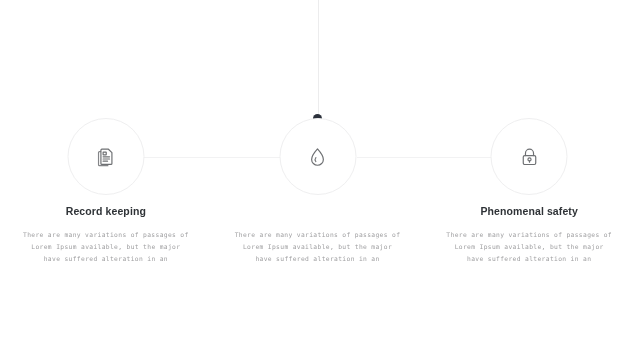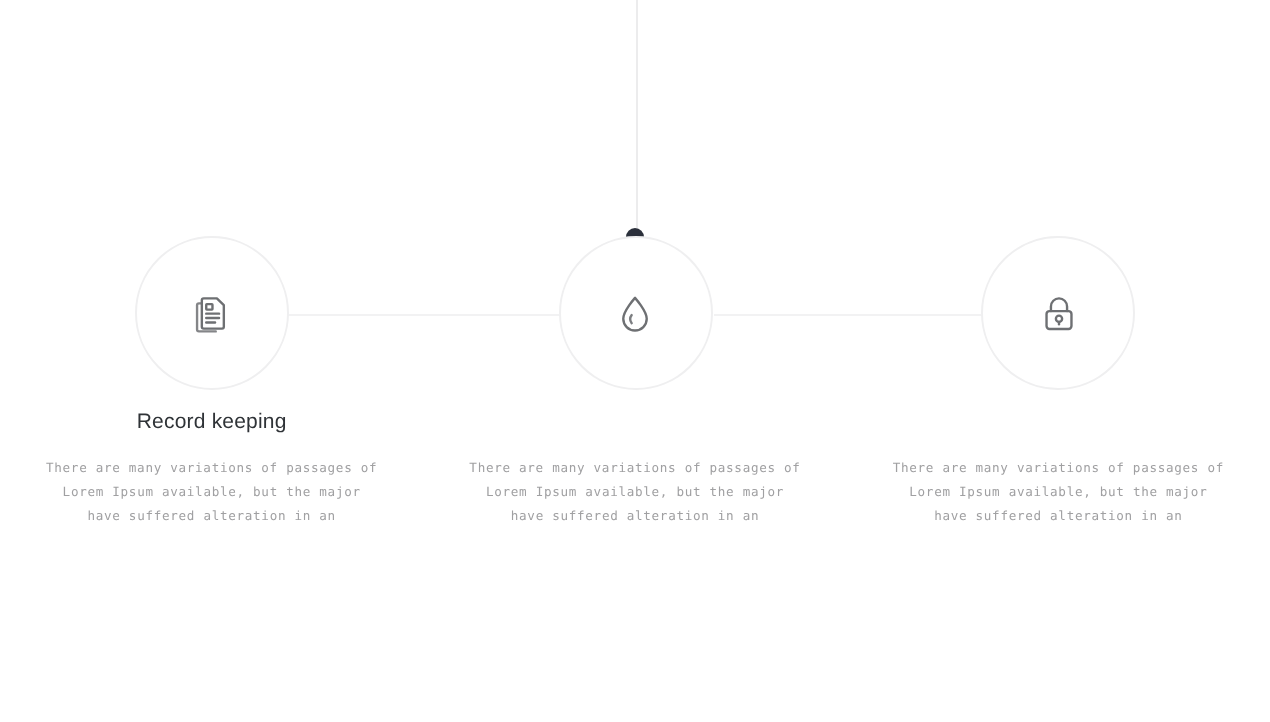--- a/index.html
+++ b/index.html
@@ -92,21 +92,21 @@
     height: 100%;
   }
 
   .heading {
     position: absolute;
     top: 205px;
     left: 0;
     width: 100%;
     text-align: center;
     font-size: 10.5px;
-    font-weight: normal;
+    font-weight: bold;
     color: #2f3337;
     letter-spacing: 0.1px;
   }
 
   .body {
     position: absolute;
     top: 229px;
     left: 0;
     width: 100%;
     text-align: center;
@@ -171,20 +171,21 @@
       <div class="circle">
         <span class="icon-wrap">
           <svg viewBox="0 0 24 24" fill="none" stroke="currentColor" stroke-width="1.3" stroke-linecap="round" stroke-linejoin="round">
             <path d="M7.6 10.4 V7.9 a4.4 4.4 0 0 1 8.8 0 v2.5"></path>
             <rect x="5.2" y="10.4" width="13.6" height="9.8" rx="1.6"></rect>
             <circle cx="12" cy="14.6" r="1.7"></circle>
             <line x1="12" y1="16.3" x2="12" y2="17.6"></line>
           </svg>
         </span>
       </div>
+      <div class="heading">Phenomenal safety</div>
       <div class="body">
         <span class="ln">There are many variations of passages of</span>
         <span class="ln">Lorem Ipsum available, but the major</span>
         <span class="ln">have suffered alteration in an</span>
       </div>
     </div>
 
   </div>
 </div>
 

